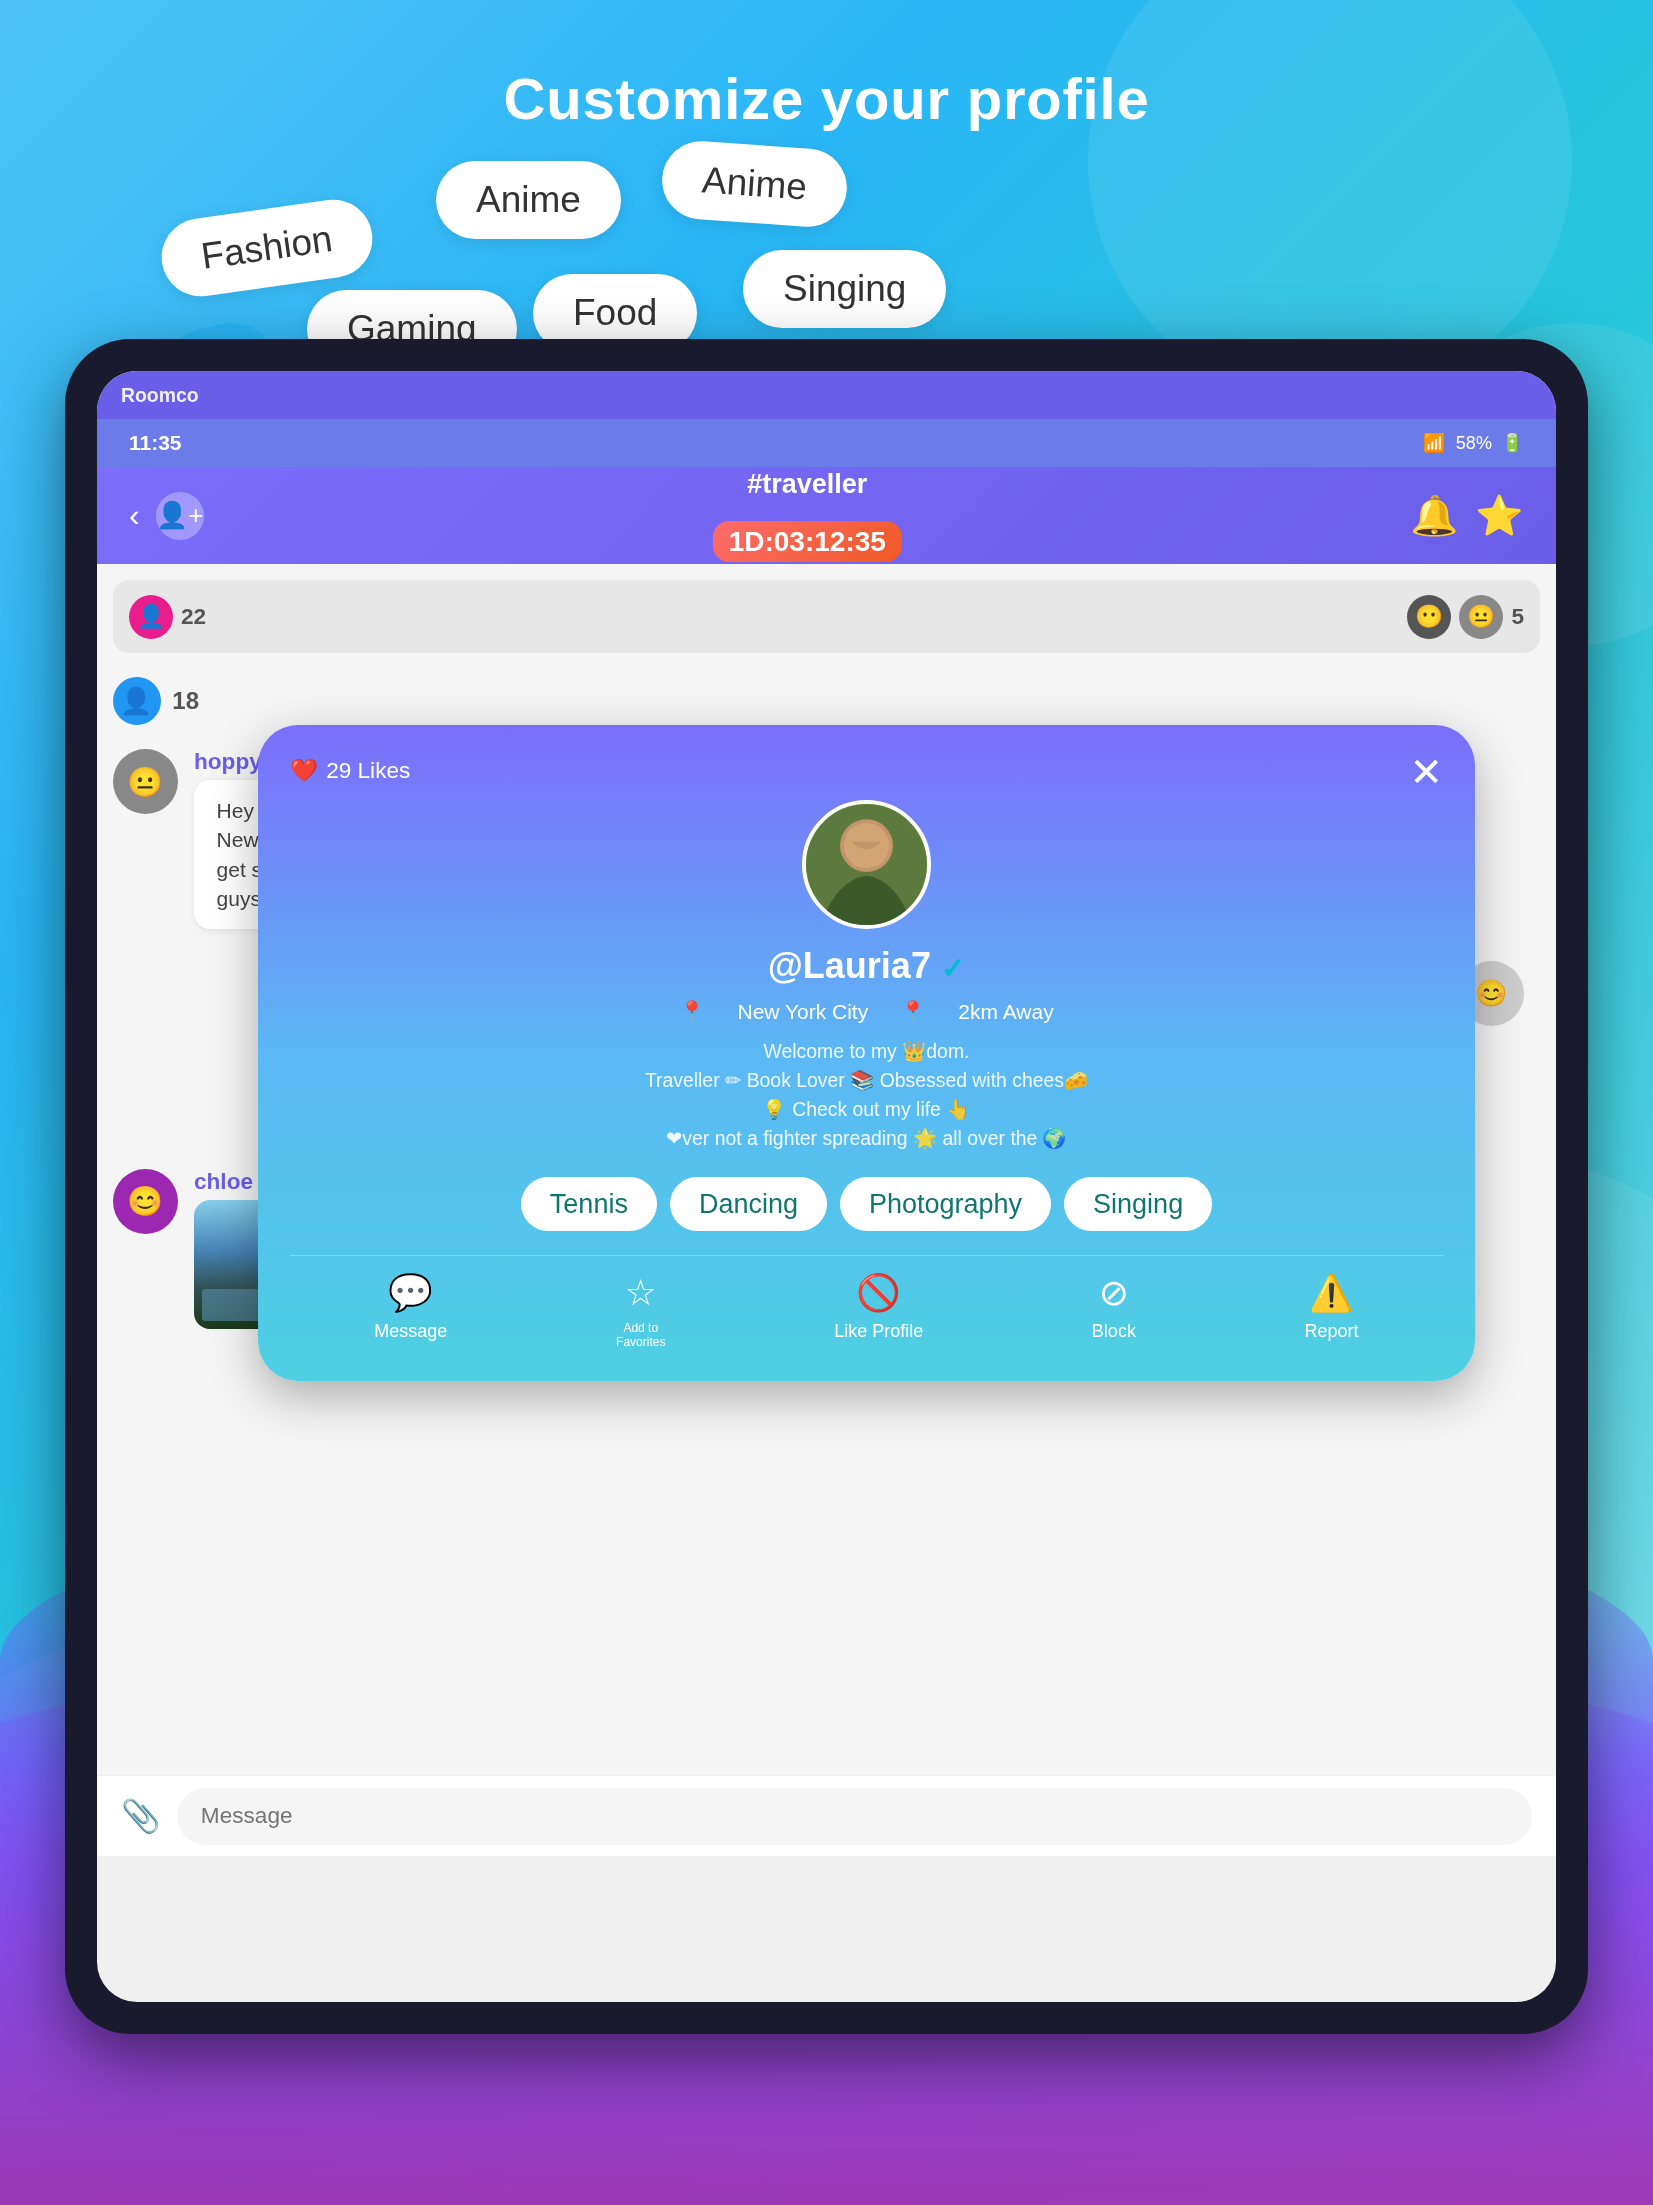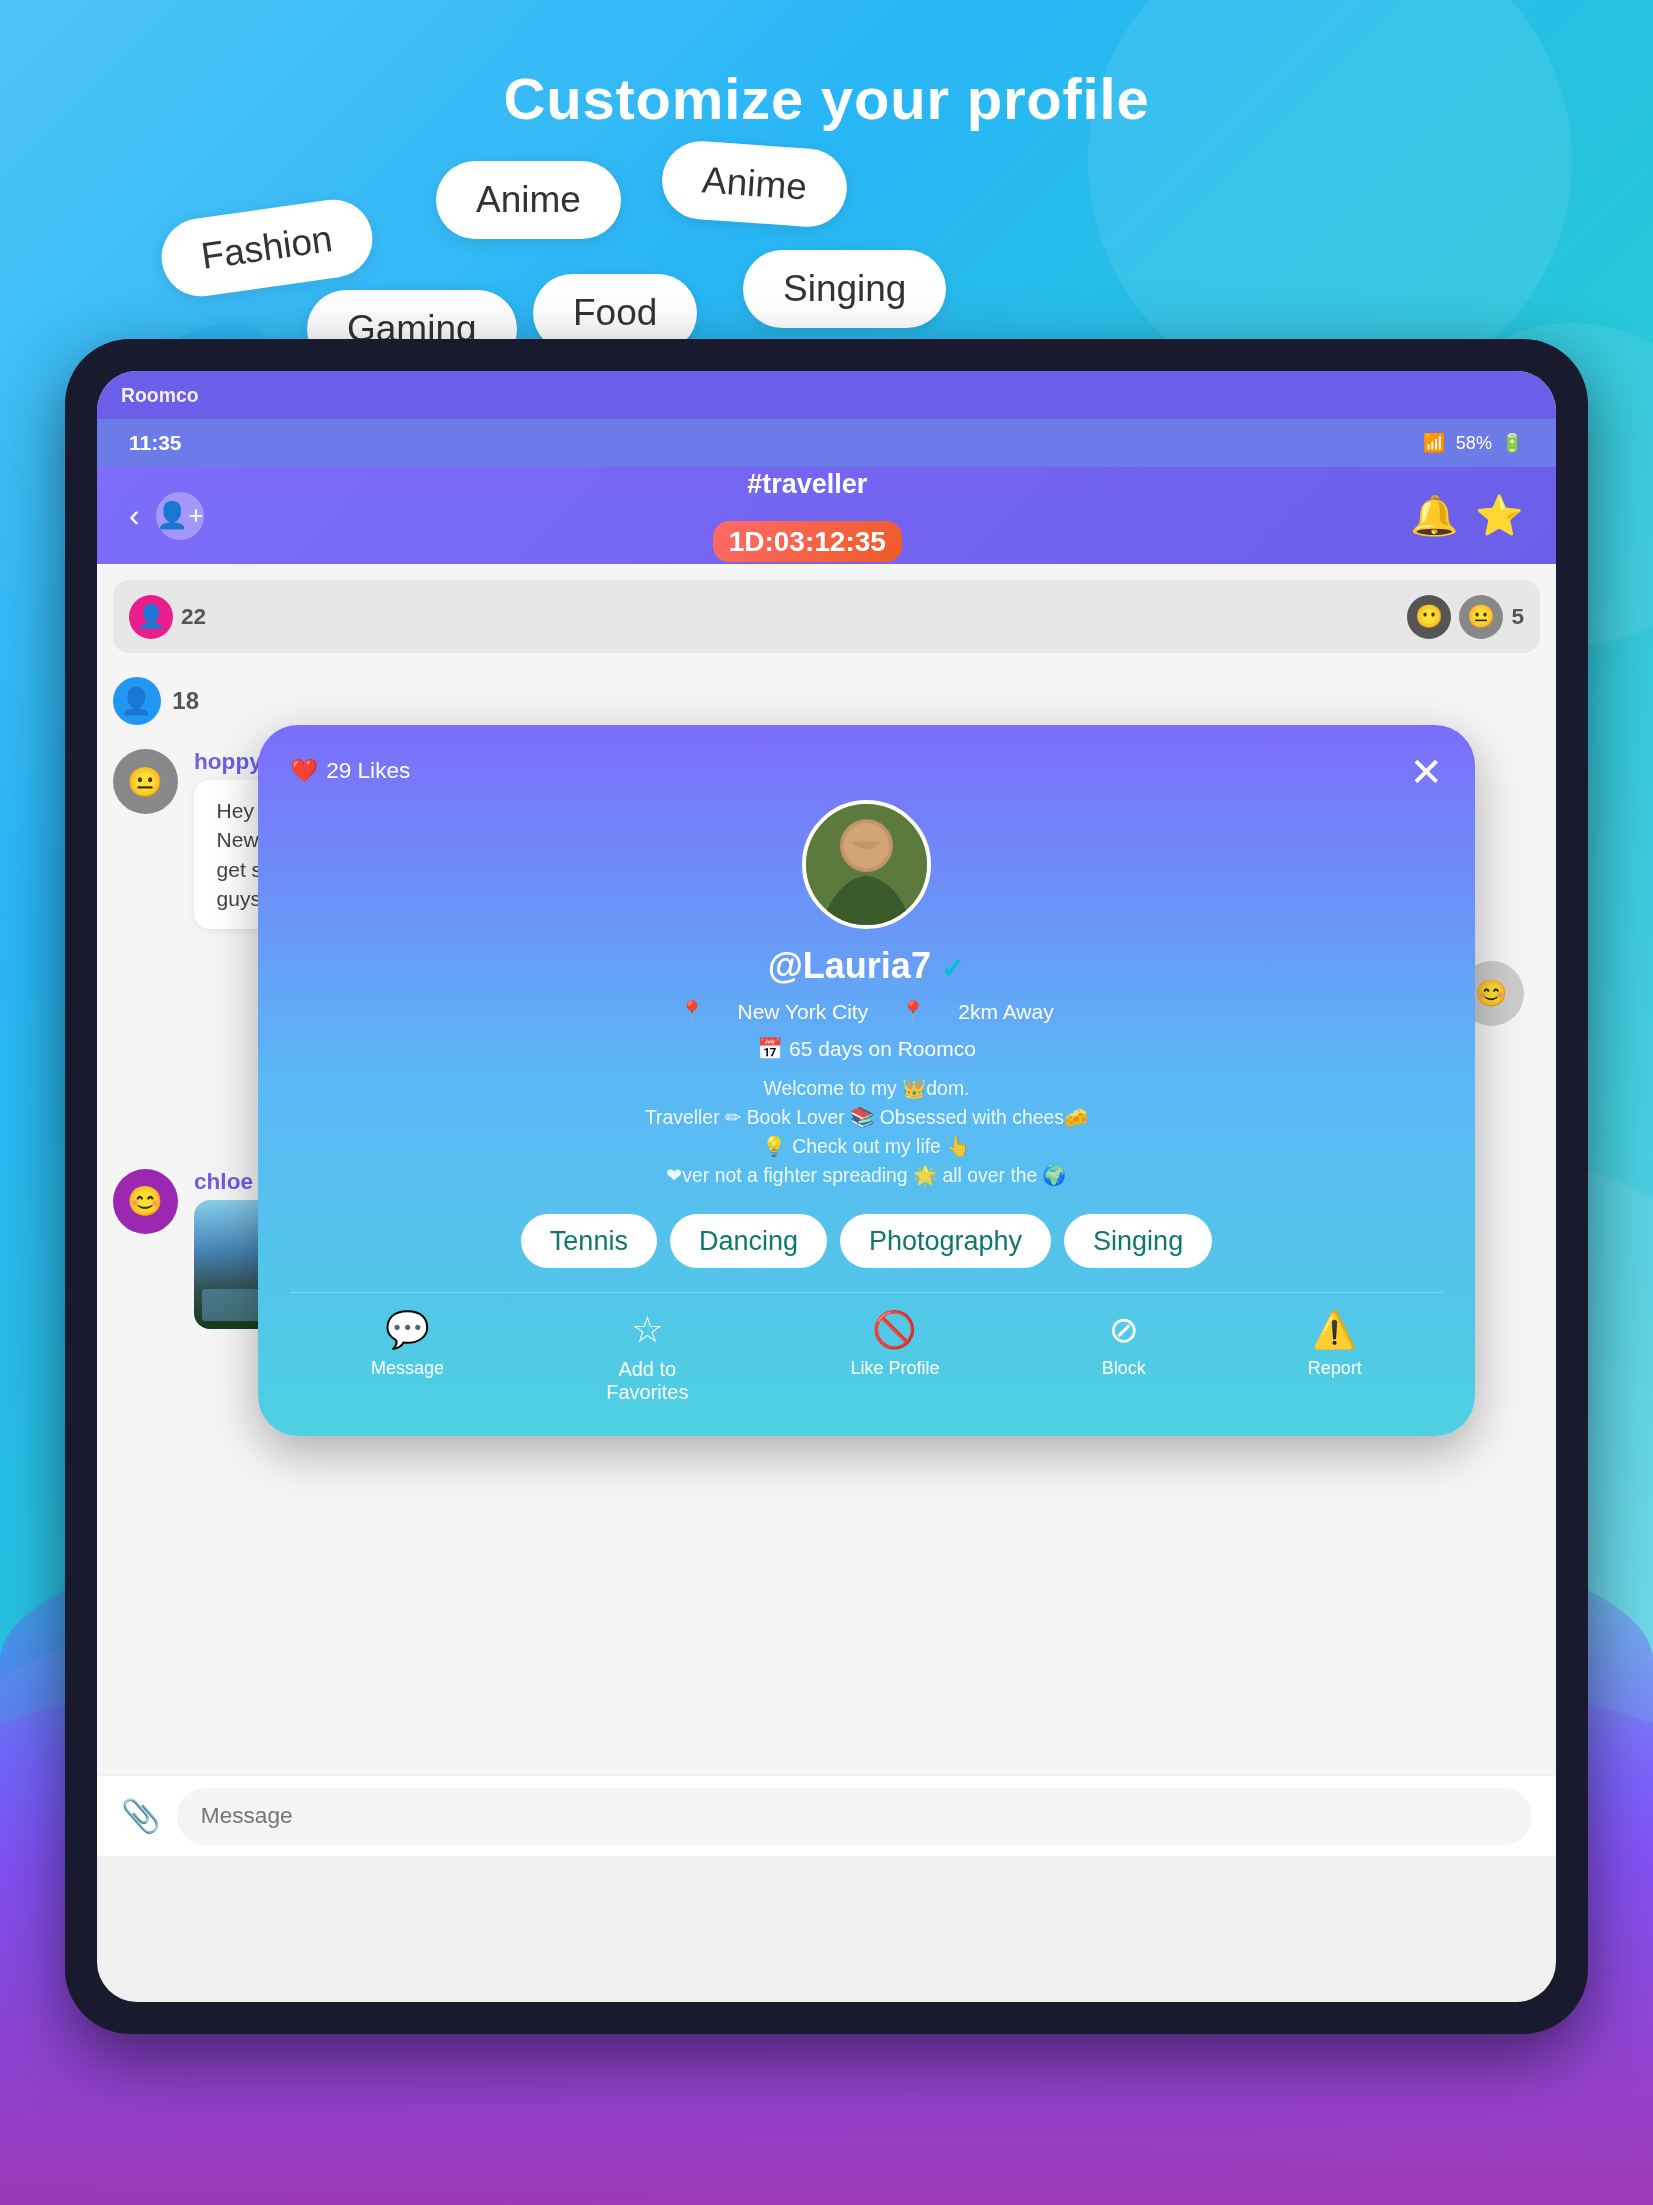--- a/index.html
+++ b/index.html
@@ -568,24 +568,20 @@
           </div>
 
 
           <div class="popup-info-row">
             <span>📍</span>
             <span>New York City</span>
             <span>📍</span>
             <span>2km Away</span>
           </div>
 
-          <div class="popup-days">
-            <span>📅</span>
-            <span>65 days on Roomco</span>
-          </div>
 
           <div class="popup-bio">
             Welcome to my 👑dom.<br>
             Traveller ✏ Book Lover 📚 Obsessed with chees🧀<br>
             💡 Check out my life 👆<br>
             ❤ver not a fighter spreading 🌟 all over the 🌍
           </div>
 
           <div class="popup-interests">
             <div class="popup-interest-tag">Tennis</div>
@@ -594,21 +590,21 @@
             <div class="popup-interest-tag">Singing</div>
           </div>
 
           <div class="popup-actions">
             <div class="popup-action">
               <span class="popup-action-icon">💬</span>
               <span>Message</span>
             </div>
             <div class="popup-action">
               <span class="popup-action-icon">☆</span>
-              <span style="text-align:center;font-size:20px;">Add to<br>Favorites</span>
+              <span style="text-align:center;font-size:12px;">Add to<br>Favorites</span>
             </div>
             <div class="popup-action">
               <span class="popup-action-icon">🚫</span>
               <span>Like Profile</span>
             </div>
             <div class="popup-action">
               <span class="popup-action-icon">⊘</span>
               <span>Block</span>
             </div>
             <div class="popup-action">

